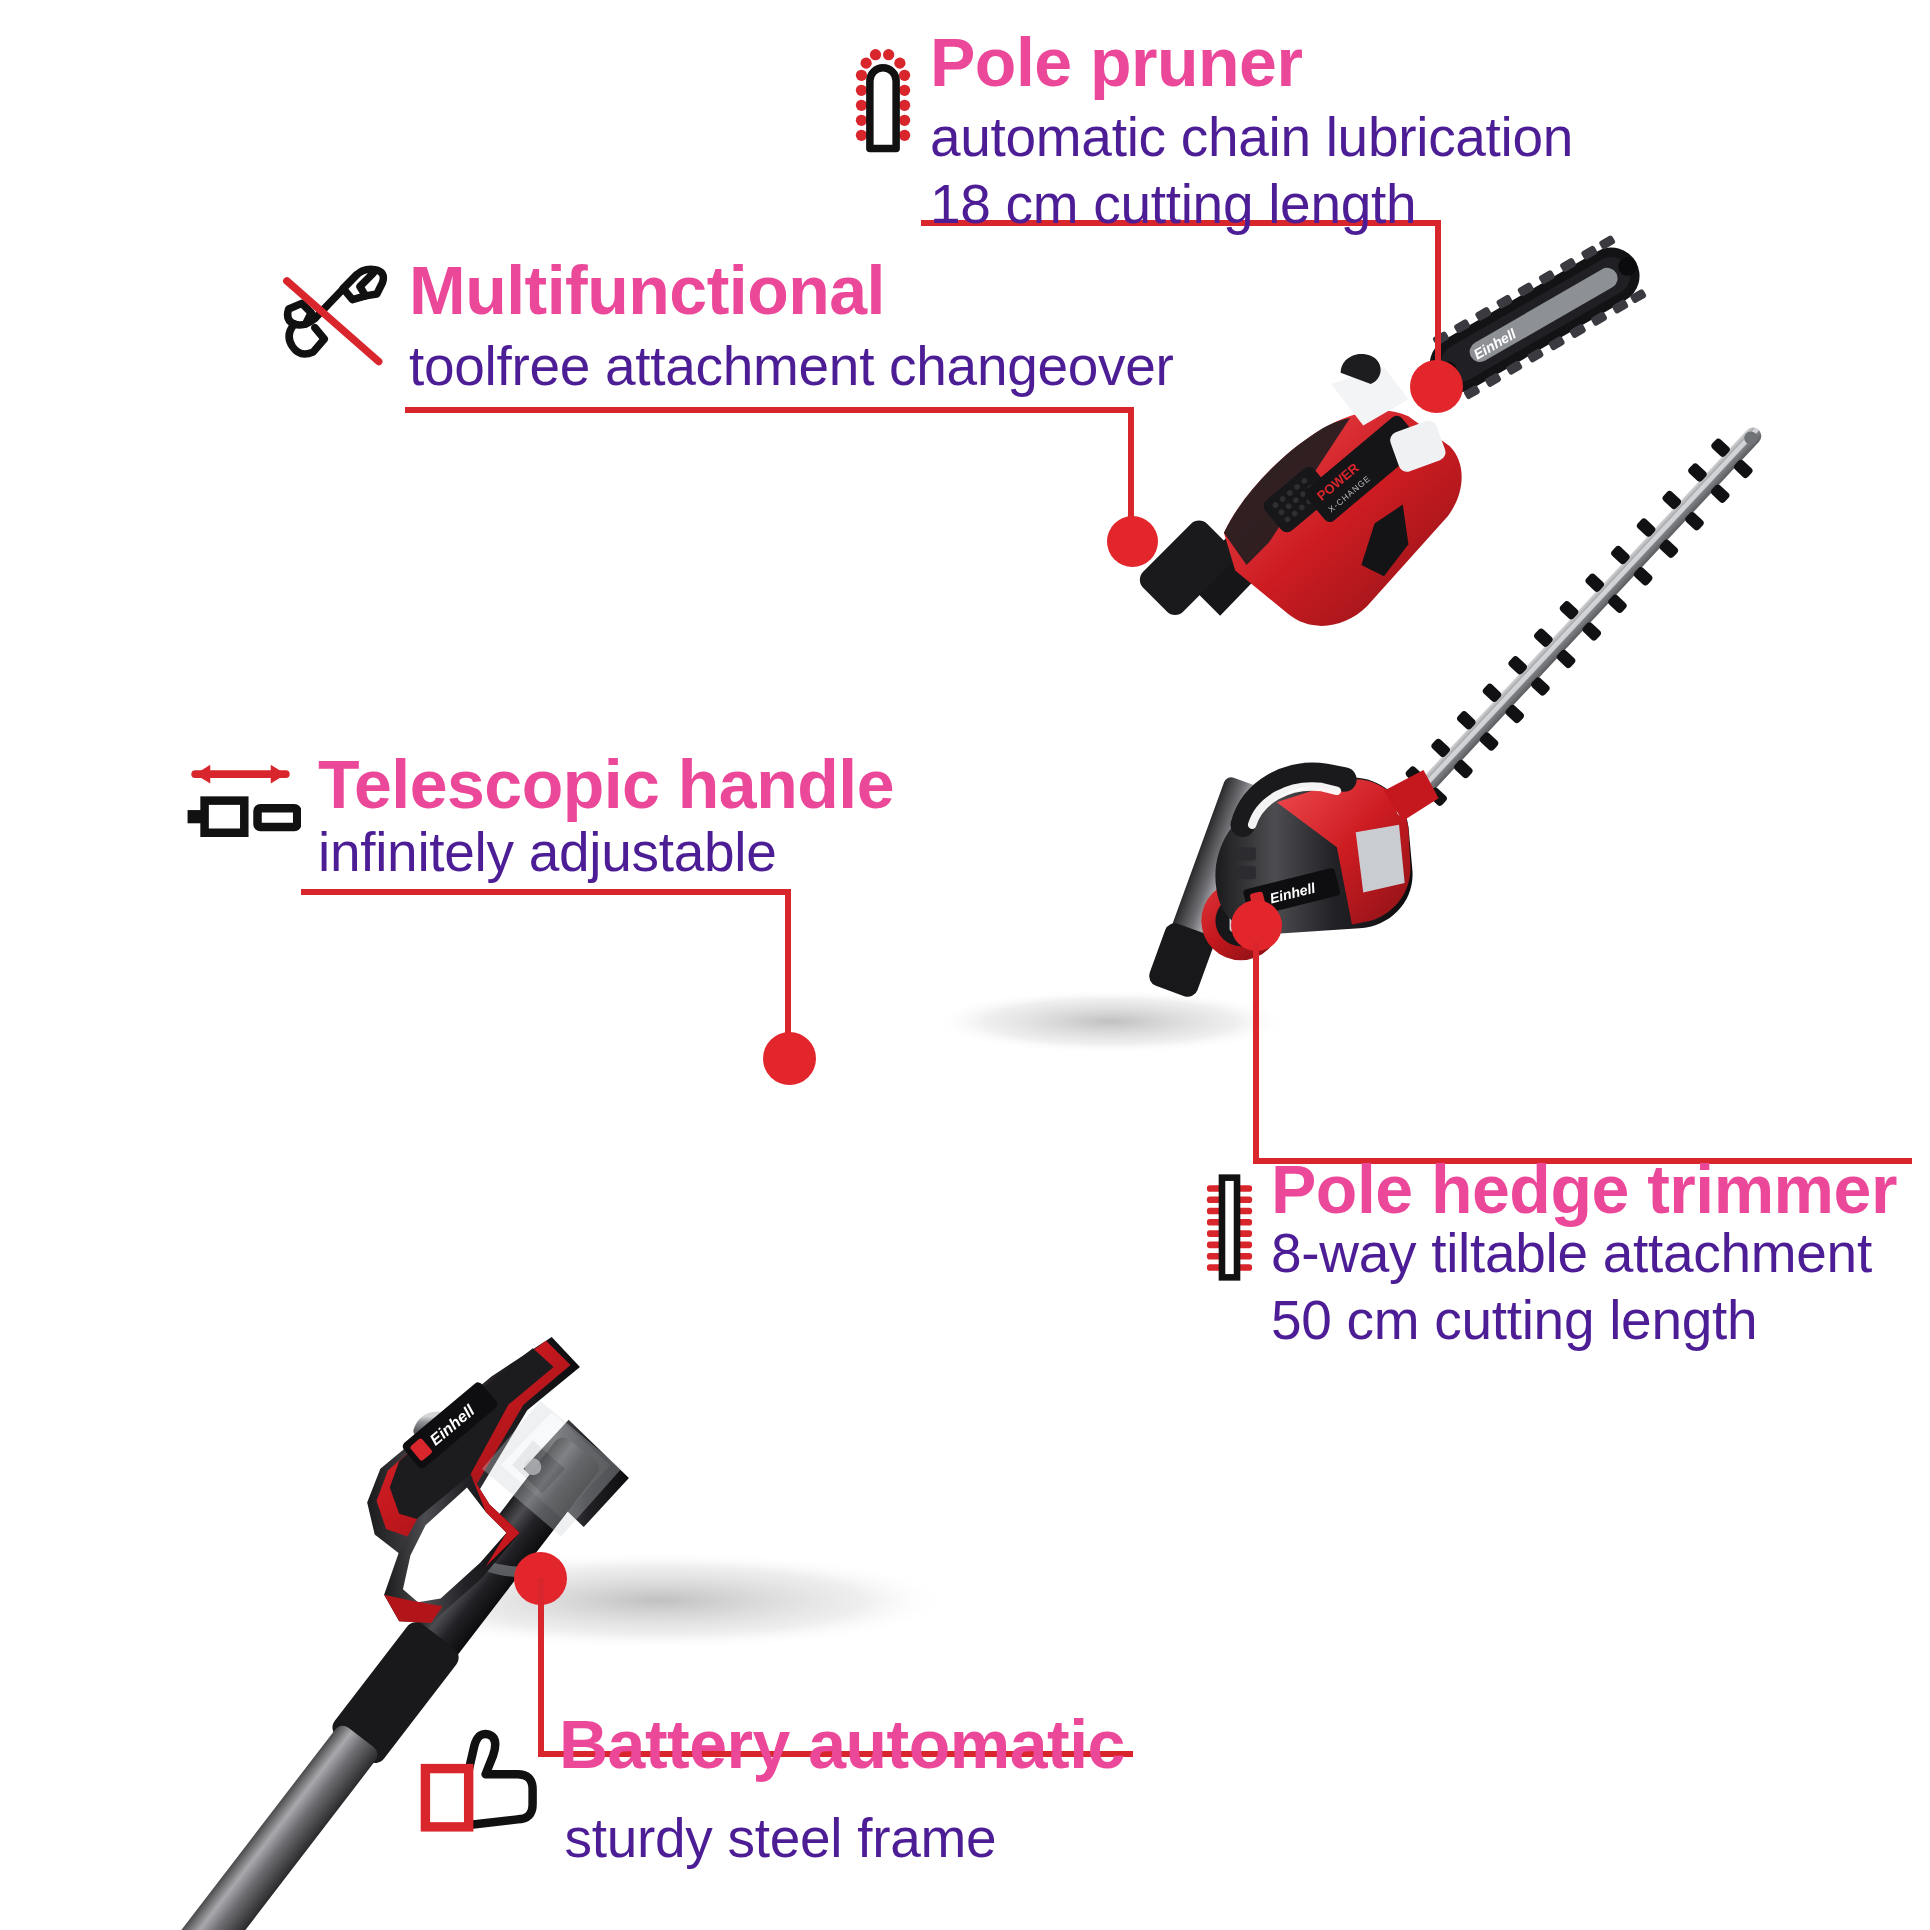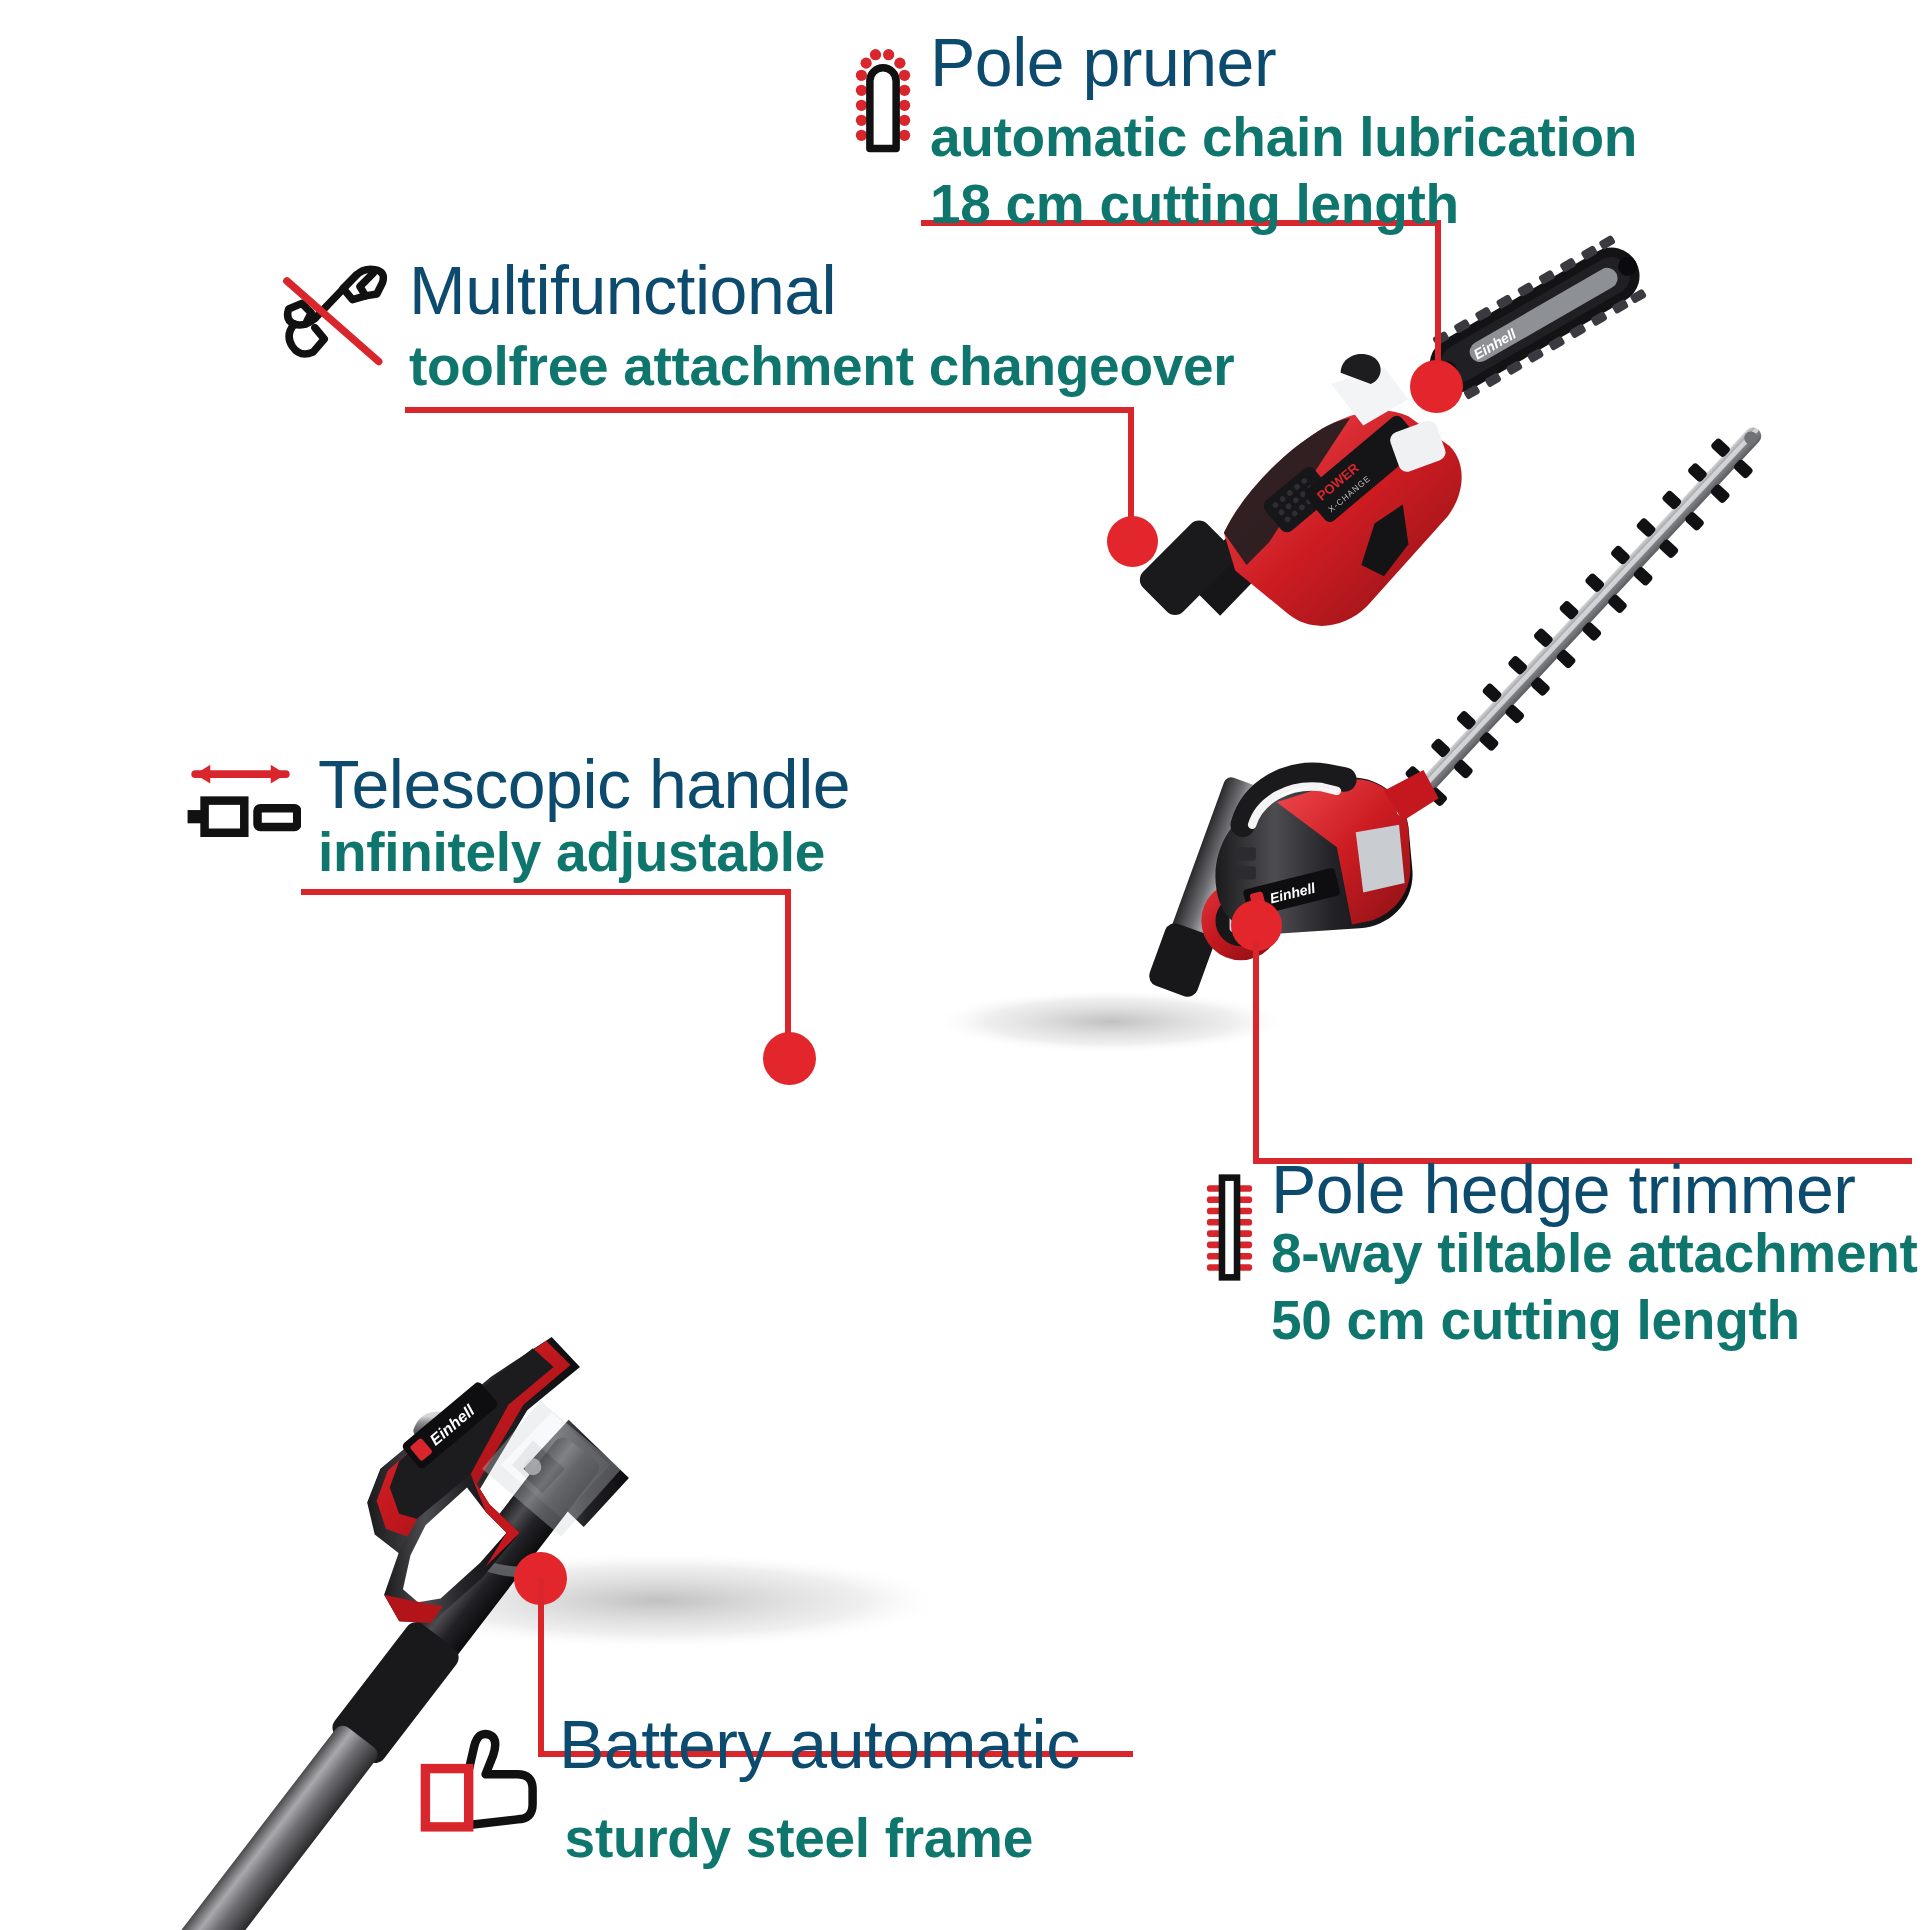--- a/index.html
+++ b/index.html
@@ -4,23 +4,23 @@
 <style>
   html,body{margin:0;padding:0;background:#ffffff;}
   body{width:1930px;height:1930px;position:relative;overflow:hidden;
        font-family:"Liberation Sans",sans-serif;background:#fff;}
   #stage{position:absolute;left:0;top:0;width:1930px;height:1930px;background:#fff;}
 
   
   .callout{position:absolute;}
   .c-head{display:flex;align-items:flex-start;gap:17px;}
   .c-icon{flex:0 0 auto;}
-  .c-title{font-weight:normal;color:#0c4a6e;line-height:1.0;
+  .c-title{font-weight:bold;color:#ec4899;line-height:1.0;
            white-space:nowrap;letter-spacing:-0.5px;}
-  .c-sub{color:#0f766e;font-weight:bold;line-height:1.12;white-space:nowrap;
+  .c-sub{color:#4c1d95;font-weight:normal;line-height:1.12;white-space:nowrap;
          letter-spacing:-0.3px;}
   .title-72{font-size:68px;}
   .sub-58{font-size:55px;}
 
   
   .line{position:absolute;background:#D9262C;}
   .hline{height:5.6px;}
   .vline{width:5.6px;}
   .dot{position:absolute;background:#E2262C;border-radius:50%;}
 </style>

